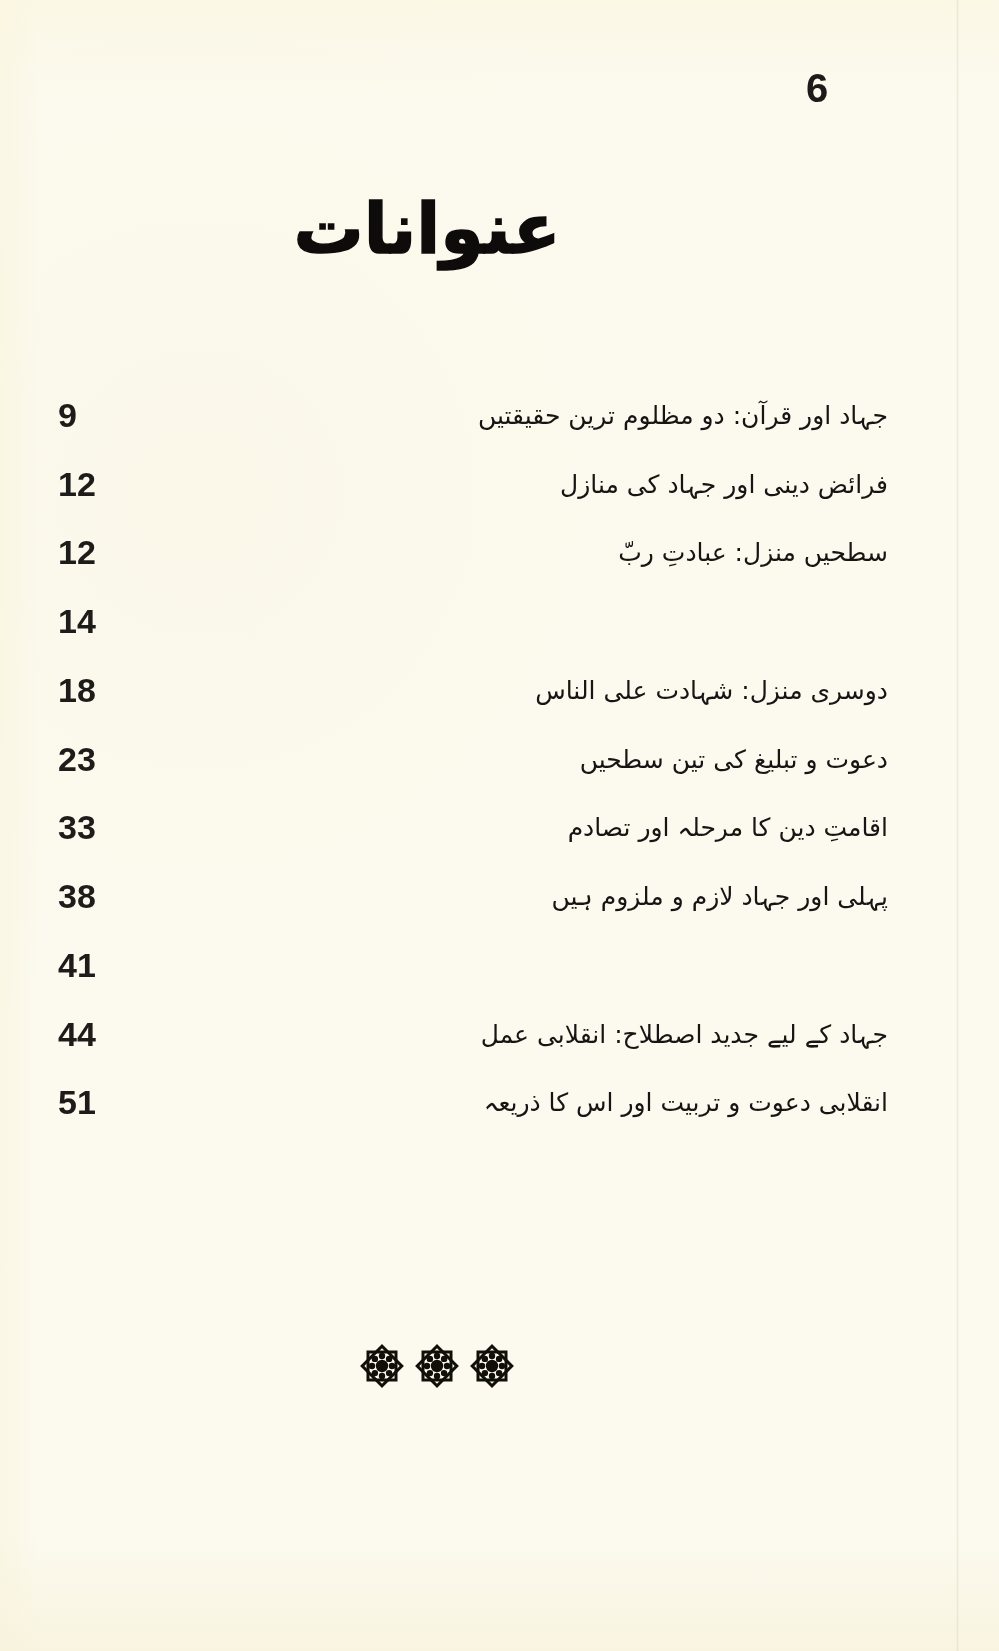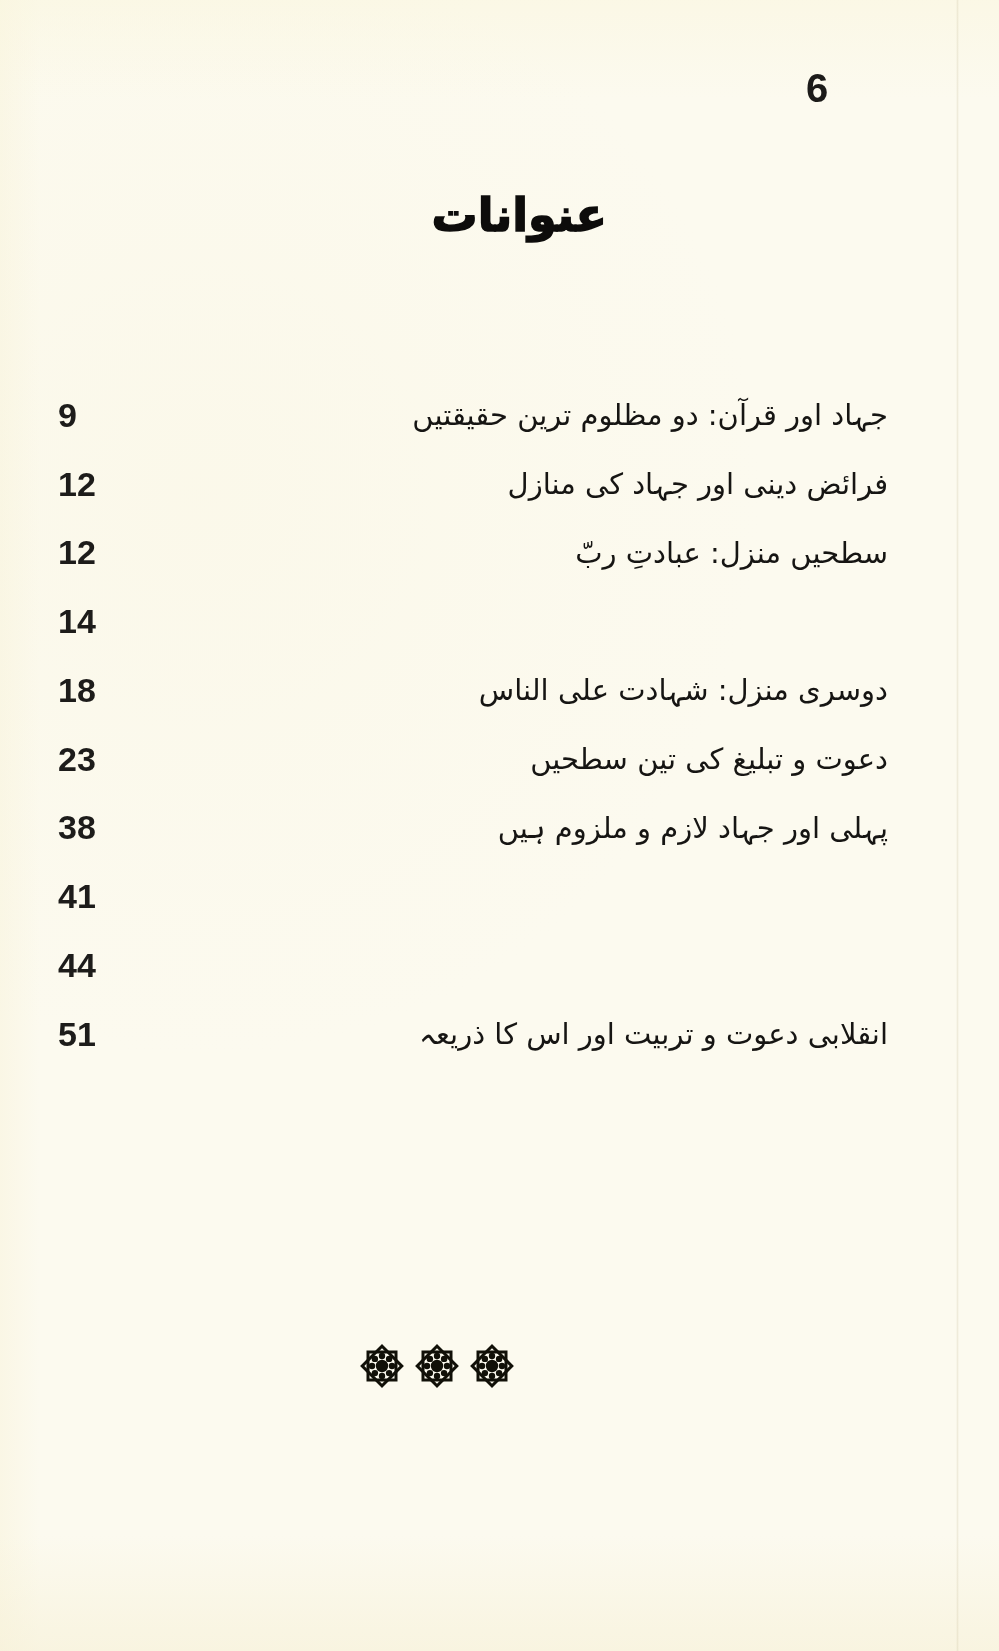--- a/index.html
+++ b/index.html
@@ -41,24 +41,24 @@
     font-weight: 700;
     color: #1c1b19;
     letter-spacing: 1px;
   }
   .title {
     position: absolute;
     top: 188px;
     left: 247px;
     width: 360px;
     margin: 0;
-    text-align: right;
+    text-align: center;
     direction: rtl;
     font-family: "DejaVu Sans", sans-serif;
-    font-size: 46px;
+    font-size: 70px;
     font-weight: 900;
     color: #0d0c0b;
     -webkit-text-stroke: 1.5px #0d0c0b;
   }
   .toc {
     position: absolute;
     top: 381px;
     left: 58px;
     width: 830px;
   }
@@ -73,21 +73,21 @@
     font-size: 34px;
     font-weight: 700;
     color: #1d1c1a;
     min-width: 64px;
     text-align: left;
   }
   .toc-row .tt {
     direction: rtl;
     text-align: right;
     font-family: "DejaVu Sans", sans-serif;
-    font-size: 29px;
+    font-size: 25px;
     font-weight: 500;
     color: #161513;
     white-space: nowrap;
   }
   .ornaments {
     position: absolute;
     top: 1340px;
     left: 352px;
     width: 170px;
     display: flex;
@@ -126,28 +126,33 @@
       </div>
       <div class="toc-row">
         <span class="pg">18</span>
         <span class="tt">دوسری منزل: شہادت علی الناس</span>
       </div>
       <div class="toc-row">
         <span class="pg">23</span>
         <span class="tt">دعوت و تبلیغ کی تین سطحیں</span>
       </div>
       <div class="toc-row">
+        <span class="pg">33</span>
+        <span class="tt">اقامتِ دین کا مرحلہ اور تصادم</span>
+      </div>
+      <div class="toc-row">
         <span class="pg">38</span>
         <span class="tt">پہلی اور جہاد لازم و ملزوم ہیں</span>
       </div>
       <div class="toc-row">
         <span class="pg">41</span>
       </div>
       <div class="toc-row">
         <span class="pg">44</span>
+        <span class="tt">جہاد کے لیے جدید اصطلاح: انقلابی عمل</span>
       </div>
       <div class="toc-row">
         <span class="pg">51</span>
         <span class="tt">انقلابی دعوت و تربیت اور اس کا ذریعہ</span>
       </div>
     </div>
 
   <div class="ornaments" id="ornaments">
       <span>
         <svg width="48" height="52" viewBox="0 0 48 52">

